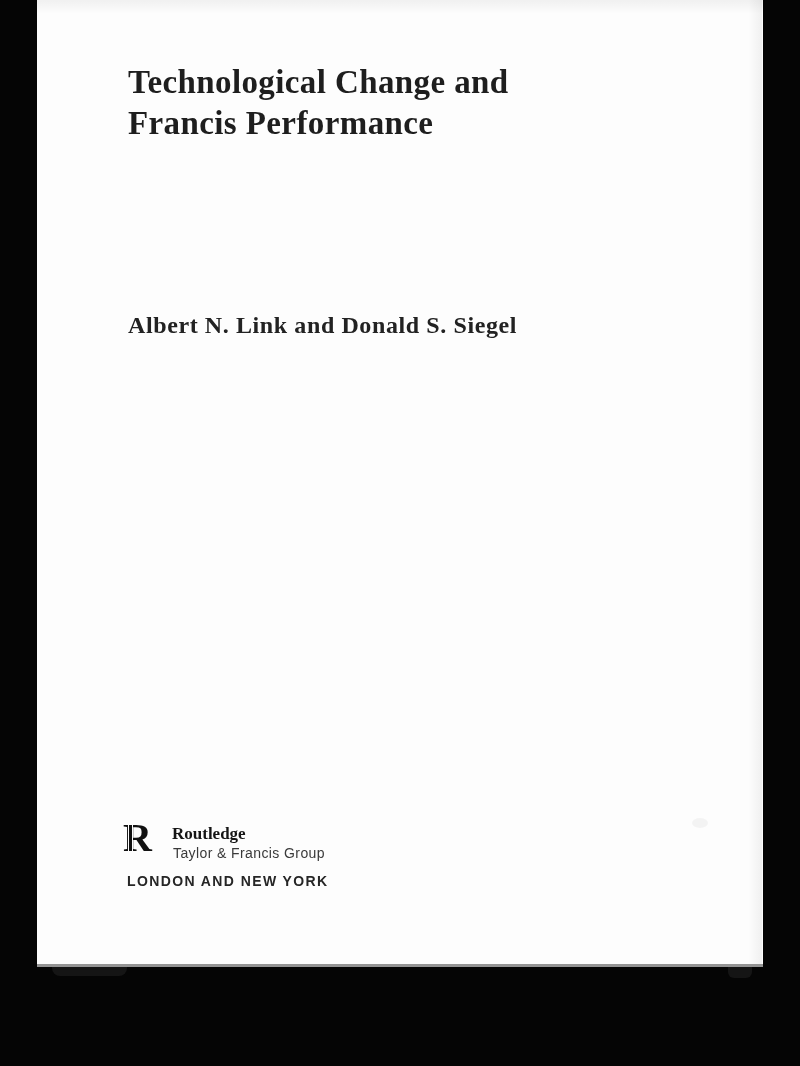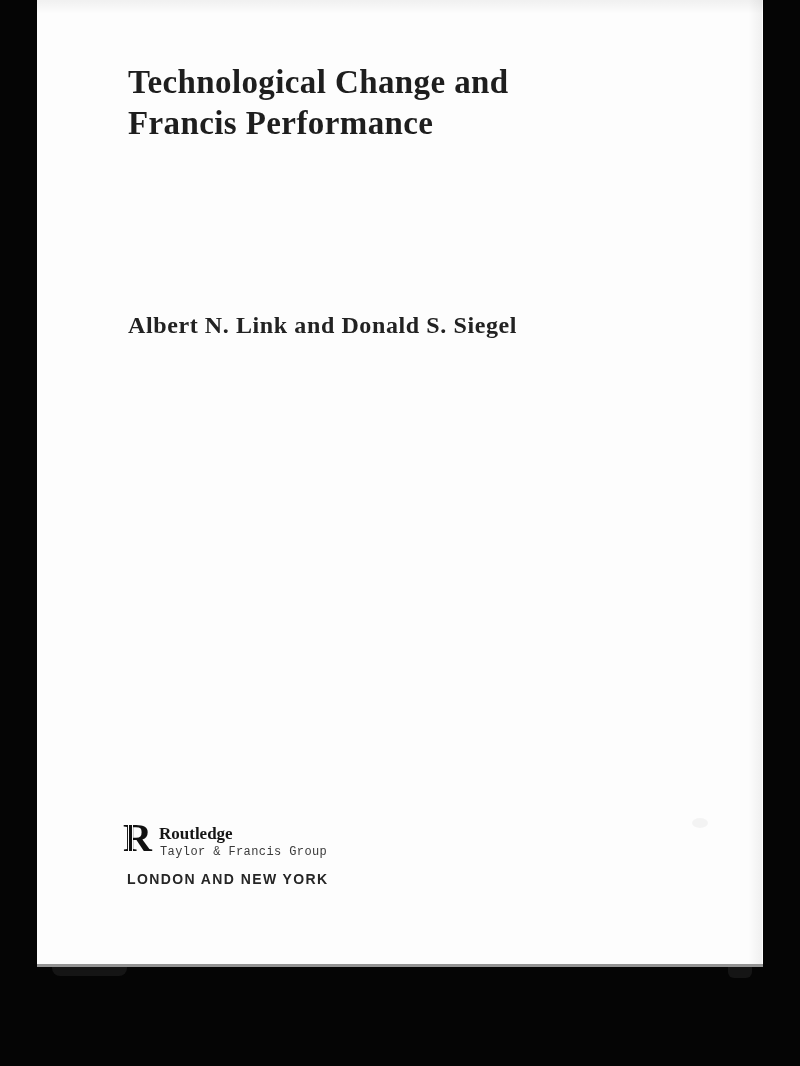--- a/index.html
+++ b/index.html
@@ -72,34 +72,34 @@
     color: #111;
   }
   
   .logo-r .stripe {
     position: absolute; top: 5px;
     width: 1.6px; height: 27px;
     background: #fdfdfd;
   }
   .logo-r .s1 { left: 4.5px; }
   .logo-r .s2 { left: 8.5px; }
-  .logo-text { margin-left: 8px; padding-top: 5px; }
+  .logo-text { margin-left: 21px; padding-top: 5px; }
   .pub-name {
     font-family: "Liberation Serif", serif;
     font-weight: 700;
     font-size: 17px;
     line-height: 17px;
     color: #151515;
   }
   .pub-group {
     margin-top: 3px;
     margin-left: 1px;
-    font-family: Liberation Mono, monospace;
+    font-family: Liberation Sans, sans-serif;
     font-weight: 400;
-    font-size: 12px;
+    font-size: 14px;
     letter-spacing: 0.4px;
     color: #3a3a3a;
   }
   .pub-loc {
     margin-top: 12px;
     margin-left: 4px;
     font-family: "Liberation Sans", sans-serif;
     font-weight: 700;
     font-size: 14px;
     letter-spacing: 1.4px;

